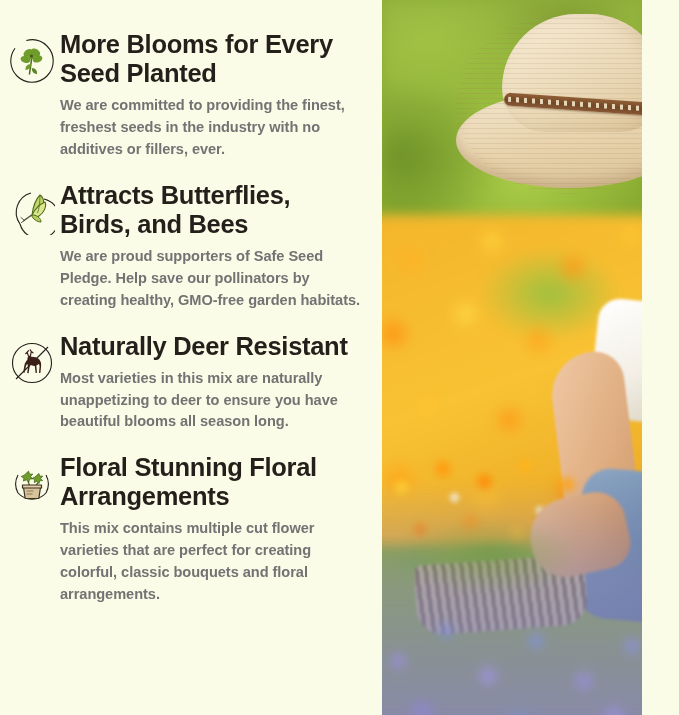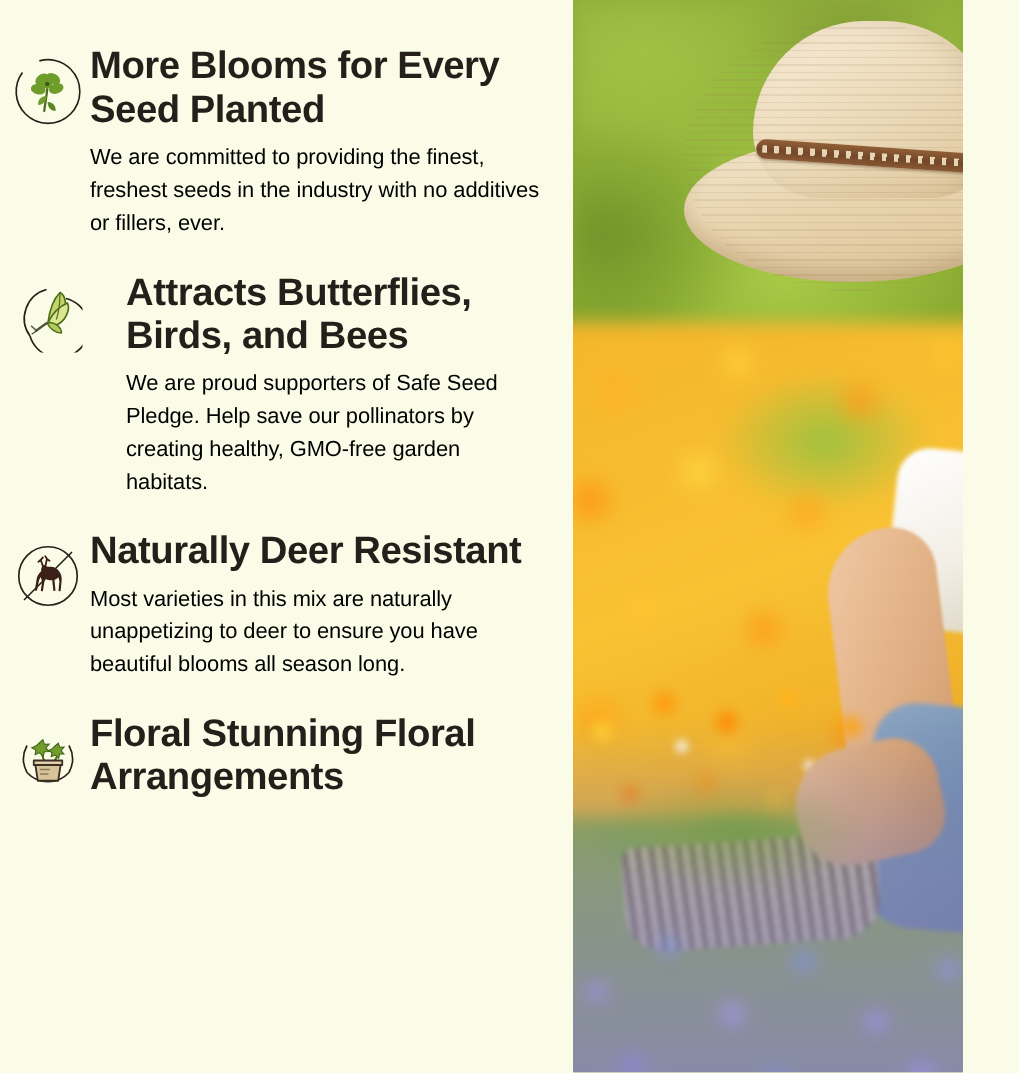--- a/index.html
+++ b/index.html
@@ -65,28 +65,29 @@
     font-weight: bold;
     line-height: 1.14;
     color: #241f1a;
     letter-spacing: -0.3px;
     margin-bottom: 7px;
   }
 
   .feature-desc {
     font-size: 14.6px;
     line-height: 1.5;
-    color: #000000;
+    color: #737373;
     letter-spacing: -0.05px;
     max-width: 340px;
+    font-weight: bold;
   }
 
   
   .feature.f1 { margin-bottom: 14px; }
-  .feature.f2 { margin-bottom: 14px; gap: 24px; }
+  .feature.f2 { margin-bottom: 14px; }
   .feature.f3 { margin-bottom: 14px; }
   .feature.f4 { margin-bottom: 0; }
 
   
   .photo-panel {
     position: relative;
     width: 260px;
     height: 715px;
     overflow: hidden;
     background: #87a82e;
@@ -364,20 +365,21 @@
             <path d="M19 20 C20 24 21.5 26 22.5 28" fill="none" stroke="#4d6b1c" stroke-width="1.3"></path>
             <path d="M29 21.5 C27.5 25 25 26.5 23.5 28" fill="none" stroke="#4d6b1c" stroke-width="1.3"></path>
             <path d="M14.5 26.5 L31.5 26.5 L29.8 37.5 L16.2 37.5Z" fill="#d7c49b" stroke="#3a2f22" stroke-width="1.2" stroke-linejoin="round"></path>
             <path d="M13.5 24 L32.5 24 L32.5 27 L13.5 27Z" fill="#e0cfa9" stroke="#3a2f22" stroke-width="1.2" stroke-linejoin="round"></path>
             <path d="M18 30 L24 30 M18 33 L23 33" stroke="#8d7a55" stroke-width="1" stroke-linecap="round"></path>
           </svg>
         </span>
       </div>
       <div class="feature-text">
         <div class="feature-title">Floral Stunning Floral Arrangements</div>
+        <div class="feature-desc">This mix contains multiple cut flower varieties that are perfect for creating colorful, classic bouquets and floral arrangements.</div>
       </div>
     </div>
 
   </div>
 
   <div class="photo-panel">
     <div class="photo-stage">
       <div class="bg-green"></div>
       <div class="bg-field"></div>
 

